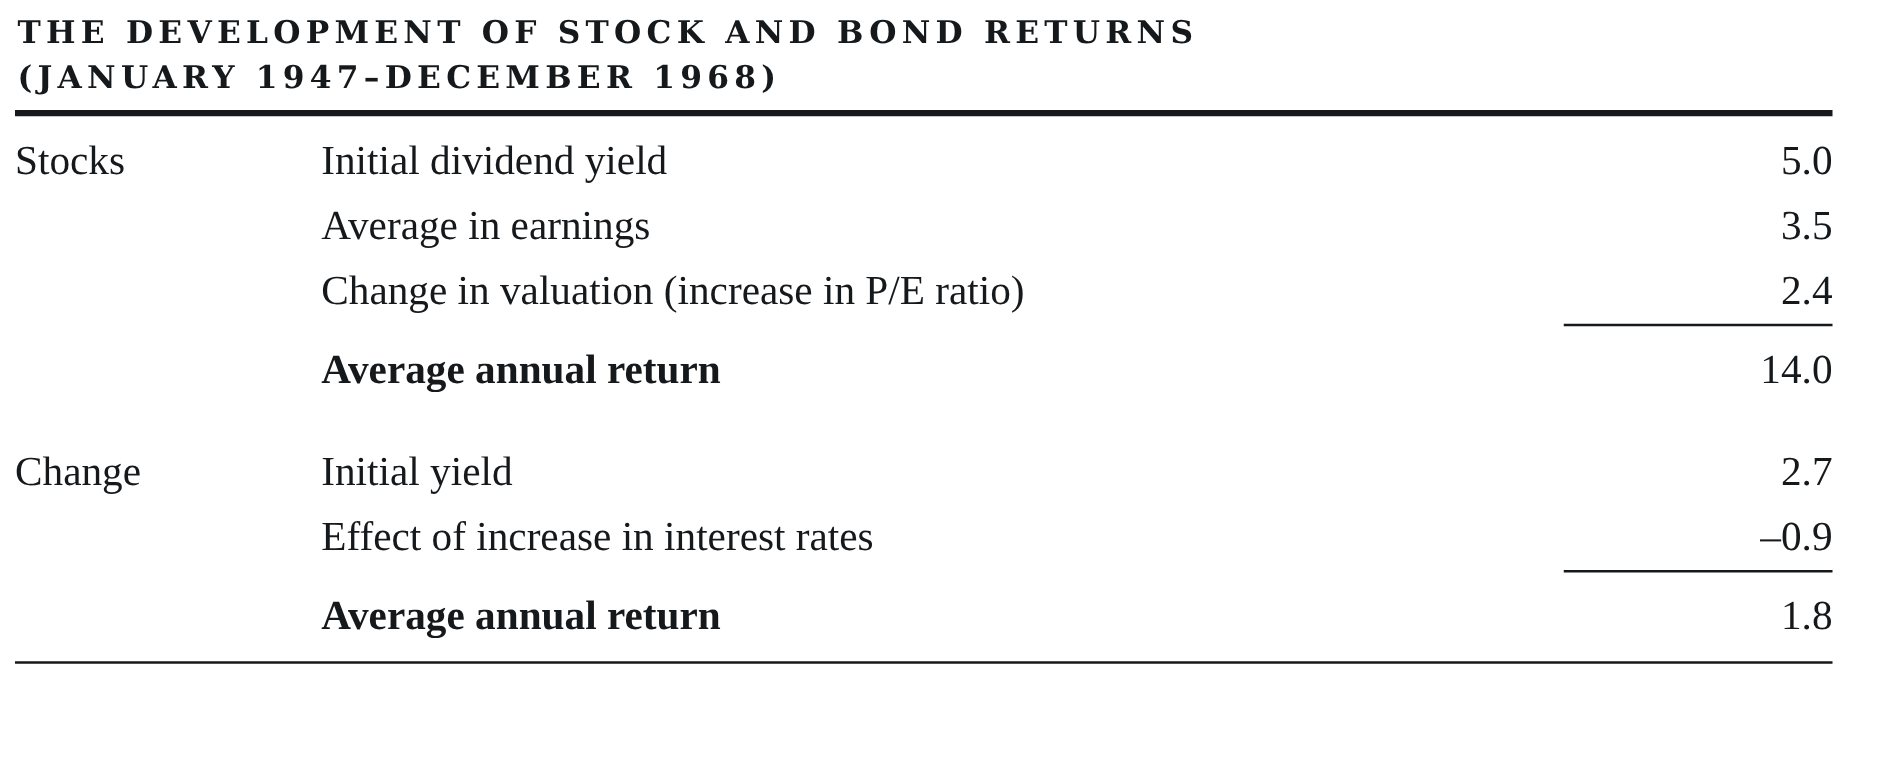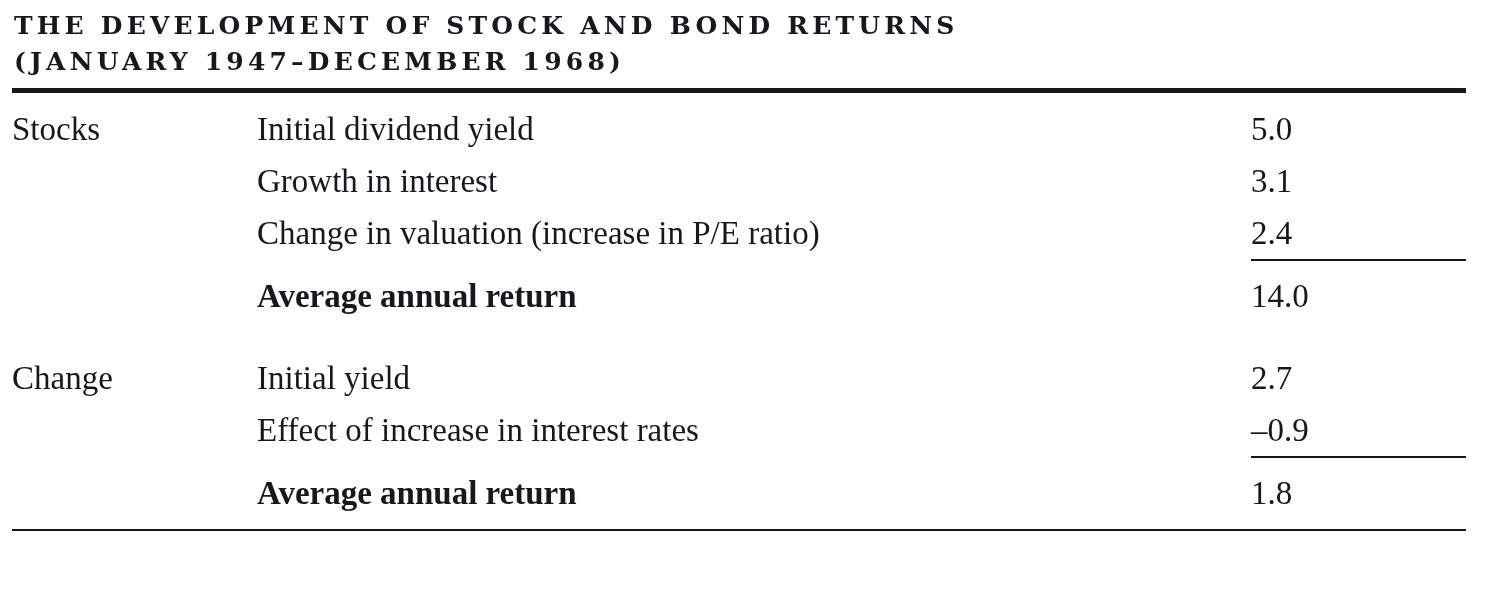--- a/index.html
+++ b/index.html
@@ -59,20 +59,21 @@
     font-size: 33px;
     line-height: 52px;
     color: #16191c;
     padding-left: 4px;
     margin-left: 24px;
   }
   .cell-value {
     font-size: 33px;
     line-height: 52px;
     color: #16191c;
+    text-align: right;
     padding-right: 6px;
   }
   tr.total .cell-label,
   tr.total .cell-value {
     font-weight: bold;
   }
   tr.total .cell-value { font-weight: normal; margin-top: 44px; }
   tr.first-row .cell-group,
   tr.first-row .cell-label,
   tr.first-row .cell-value { padding-top: 10px; }
@@ -108,22 +109,22 @@
     </colgroup>
     <tbody>
 
       <tr class="first-row">
         <td class="cell-group">Stocks</td>
         <td class="cell-label">Initial dividend yield</td>
         <td class="cell-value">5.0</td>
       </tr>
       <tr>
         <td class="cell-group"></td>
-        <td class="cell-label">Growth in interest</td>
-        <td class="cell-value">3.1</td>
+        <td class="cell-label">Average in earnings</td>
+        <td class="cell-value">3.5</td>
       </tr>
       <tr>
         <td class="cell-group"></td>
         <td class="cell-label">Change in valuation (increase in P/E ratio)</td>
         <td class="cell-value">2.4</td>
       </tr>
       <tr>
         <td class="subrule-cell"></td>
         <td class="subrule-cell"></td>
         <td class="subrule-cell">

